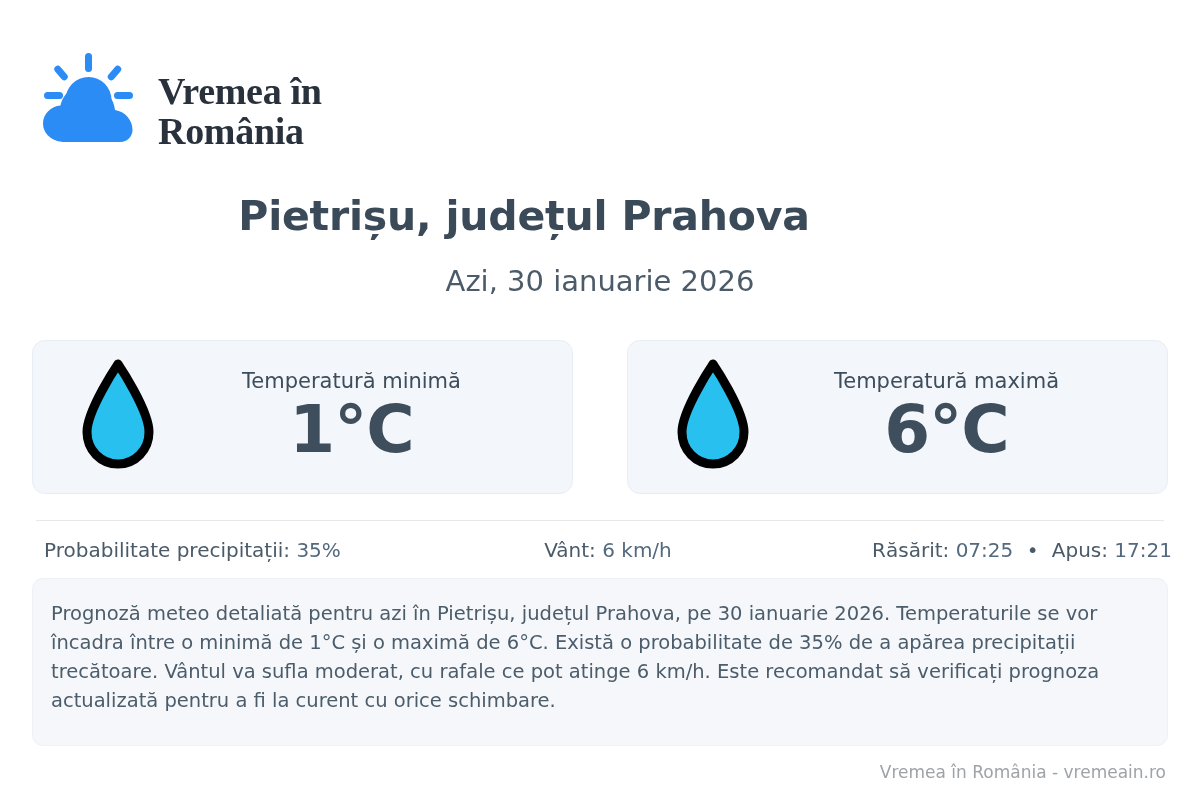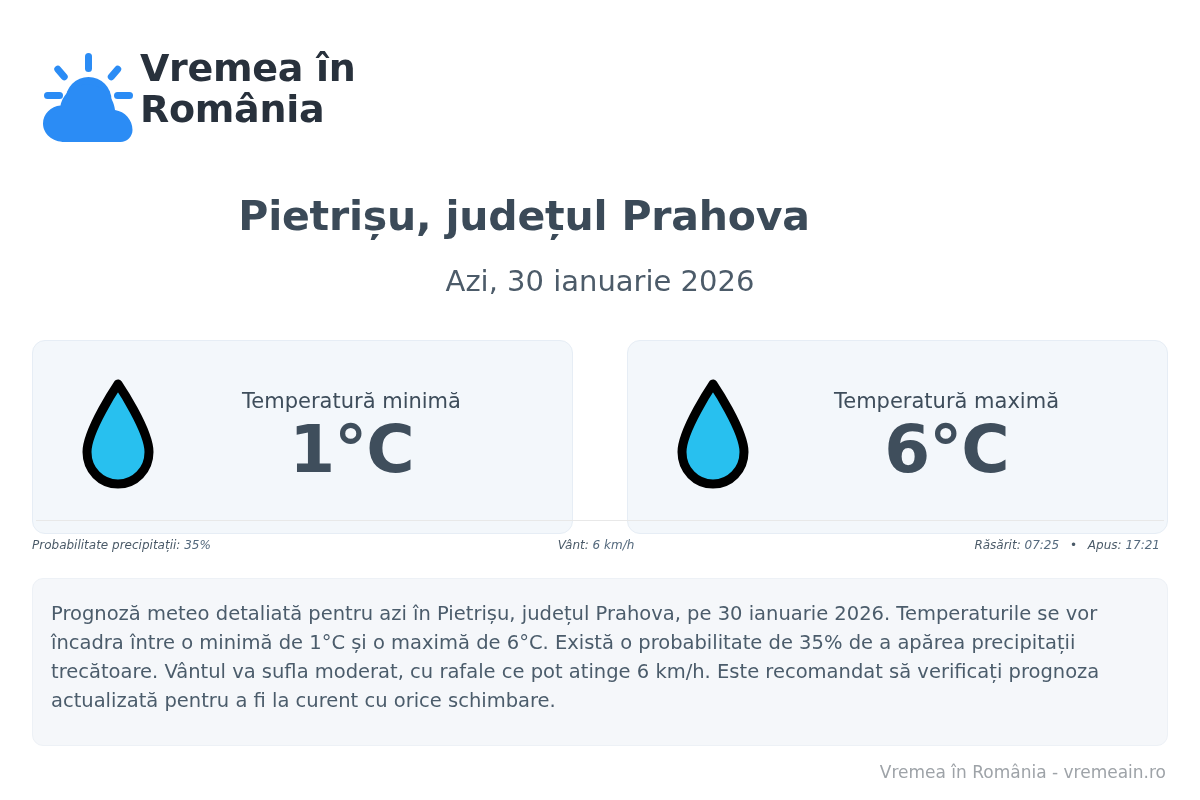--- a/index.html
+++ b/index.html
@@ -23,21 +23,23 @@
     padding: 0;
     position: relative;
   }
 
   
   .brand {
     position: absolute;
     left: 36px;
     top: 48px;
     display: flex;
-    align-items: flex-start;
+    align-items: flex-end;
+    gap: 18px;
+    font-family: Liberation Serif, serif;
   }
   .brand-mark {
     width: 104px;
     height: 104px;
     flex: 0 0 104px;
     display: block;
   }
   .brand-name {
     font-size: 38px;
     line-height: 1.07;
@@ -74,21 +76,21 @@
   .cards {
     position: absolute;
     left: 32px;
     top: 340px;
     width: 1136px;
     display: flex;
     gap: 54px;
   }
   .temp-card {
     flex: 1 1 0;
-    height: 194px;
+    height: 154px;
     background: #f3f7fb;
     border: 1px solid #e6edf5;
     border-radius: 13px;
     display: flex;
     align-items: center;
     padding: 0 14px 0 42px;
   }
   .drop-icon {
     width: 86px;
     height: 118px;
@@ -118,28 +120,27 @@
   .divider {
     position: absolute;
     left: 36px;
     top: 520px;
     width: 1128px;
     height: 1px;
     background: #e8e8e8;
   }
   .stats {
     position: absolute;
-    left: 32px;
+    left: 44px;
     top: 538px;
     width: 1128px;
     display: flex;
     align-items: center;
-    font-size: 12px;
+    font-size: 20px;
     color: #4a5a68;
-    font-style: italic;
   }
   .stat {
     flex: 1 1 0;
   }
   .stat-precip { text-align: left; }
   .stat-wind   { text-align: center; }
   .stat-sun    { text-align: right; }
   .stat .val { color: #54697d; }
   .bullet { padding: 0 7px; color: #4a5a68; }
 

